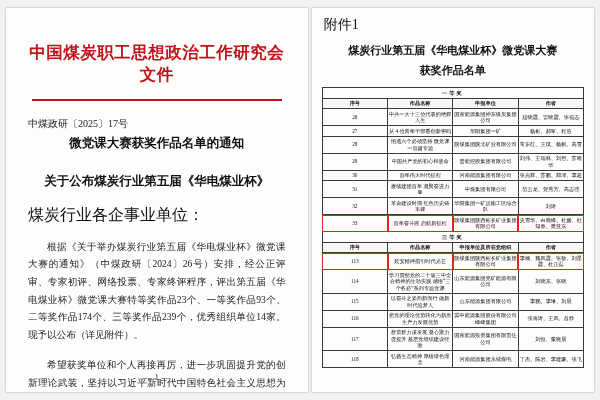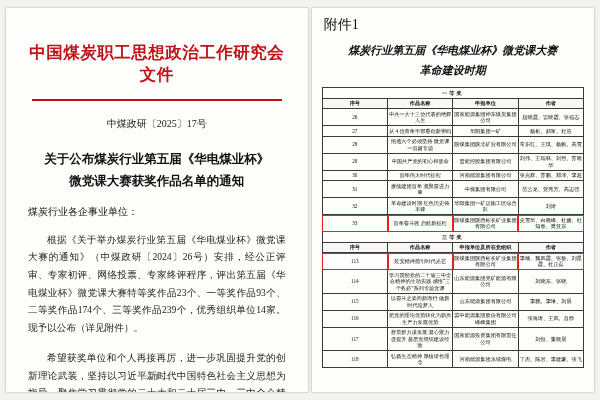--- a/index.html
+++ b/index.html
@@ -32,38 +32,37 @@
     font-weight:bold;
     font-size:16.5px;
     letter-spacing:.5px;
     line-height:1.35;
     margin-top:18px;
   }
   .red-rule{
     height:2px;background:#c1121a;margin:12px 4px 0 4px;
   }
   .doc-num{
-    text-align:center;
     font-family:"Liberation Serif", serif;
     font-size:10px;
     color:#222;
     margin-top:16px;
   }
   .doc-title{
     text-align:center;
     font-family:"Liberation Serif", serif;
     font-weight:bold;
     font-size:12.5px;
     color:#111;
     line-height:1.6;
     margin-top:18px;
   }
   .doc-sub{
     font-family:"Liberation Serif", serif;
-    font-size:10px;
+    font-size:16px;
     color:#111;
     margin-top:14px;
   }
   .doc-para{
     font-family:"Liberation Serif", serif;
     font-size:9.6px;
     color:#1a1a1a;
     line-height:1.85;
     text-align:justify;
     margin-top:12px;
@@ -91,21 +90,20 @@
     font-size:14px;color:#111;margin-left:2px;
   }
   .r-title{
     text-align:center;
     font-family:"Liberation Serif", serif;
     font-weight:bold;
     font-size:11px;
     color:#111;
     line-height:1.6;
     margin-top:8px;
-    font-style:italic;
   }
   table.awards{
     width:100%;
     border-collapse:collapse;
     margin-top:8px;
     table-layout:fixed;
   }
   table.awards td, table.awards th{
     border:1px solid #3a3a3a;
     font-family:"Liberation Serif", serif;
@@ -138,34 +136,34 @@
 </head>
 <body>
 
 <div class="page">
 
   <div class="left-doc">
     <div class="left-inner">
       <div class="doc-header">中国煤炭职工思想政治工作研究会文件</div>
       <div class="red-rule"></div>
       <div class="doc-num">中煤政研〔2025〕17号</div>
+      <div class="doc-title" style="margin-top:2px;">微党课大赛获奖作品名单的通知</div>
       <div class="doc-title">关于公布煤炭行业第五届《华电煤业杯》</div>
-      <div class="doc-title" style="margin-top:2px;">微党课大赛获奖作品名单的通知</div>
       <div class="doc-sub">煤炭行业各企事业单位：</div>
       <div class="doc-para">根据《关于举办煤炭行业第五届《华电煤业杯》微党课大赛的通知》（中煤政研〔2024〕26号）安排，经公正评审、专家初评、网络投票、专家终评程序，评出第五届《华电煤业杯》微党课大赛特等奖作品23个、一等奖作品93个、二等奖作品174个、三等奖作品239个，优秀组织单位14家。现予以公布（详见附件）。</div>
       <div class="doc-para">希望获奖单位和个人再接再厉，进一步巩固提升党的创新理论武装，坚持以习近平新时代中国特色社会主义思想为指导，聚焦学习贯彻党的二十大和二十届三中、三中全会精神，深刻领悟“两个确立”</div>
     </div>
     <div class="page-no">— 1 —</div>
   </div>
 
   <div class="right-doc">
     <div class="right-inner">
       <div class="attach">附件1</div>
       <div class="r-title">煤炭行业第五届《华电煤业杯》微党课大赛</div>
-      <div class="r-title" style="margin-top:2px;">革命建设时期</div>
+      <div class="r-title" style="margin-top:2px;">获奖作品名单</div>
 
       <table class="awards">
         <tbody>
             <tr>
               <td colspan="4" class="band">一等奖</td>
             </tr>
             <tr class="hrow">
               <td class="c-no">序号</td>
               <td class="c-name">作品名称</td>
               <td class="c-unit">申报单位</td>

